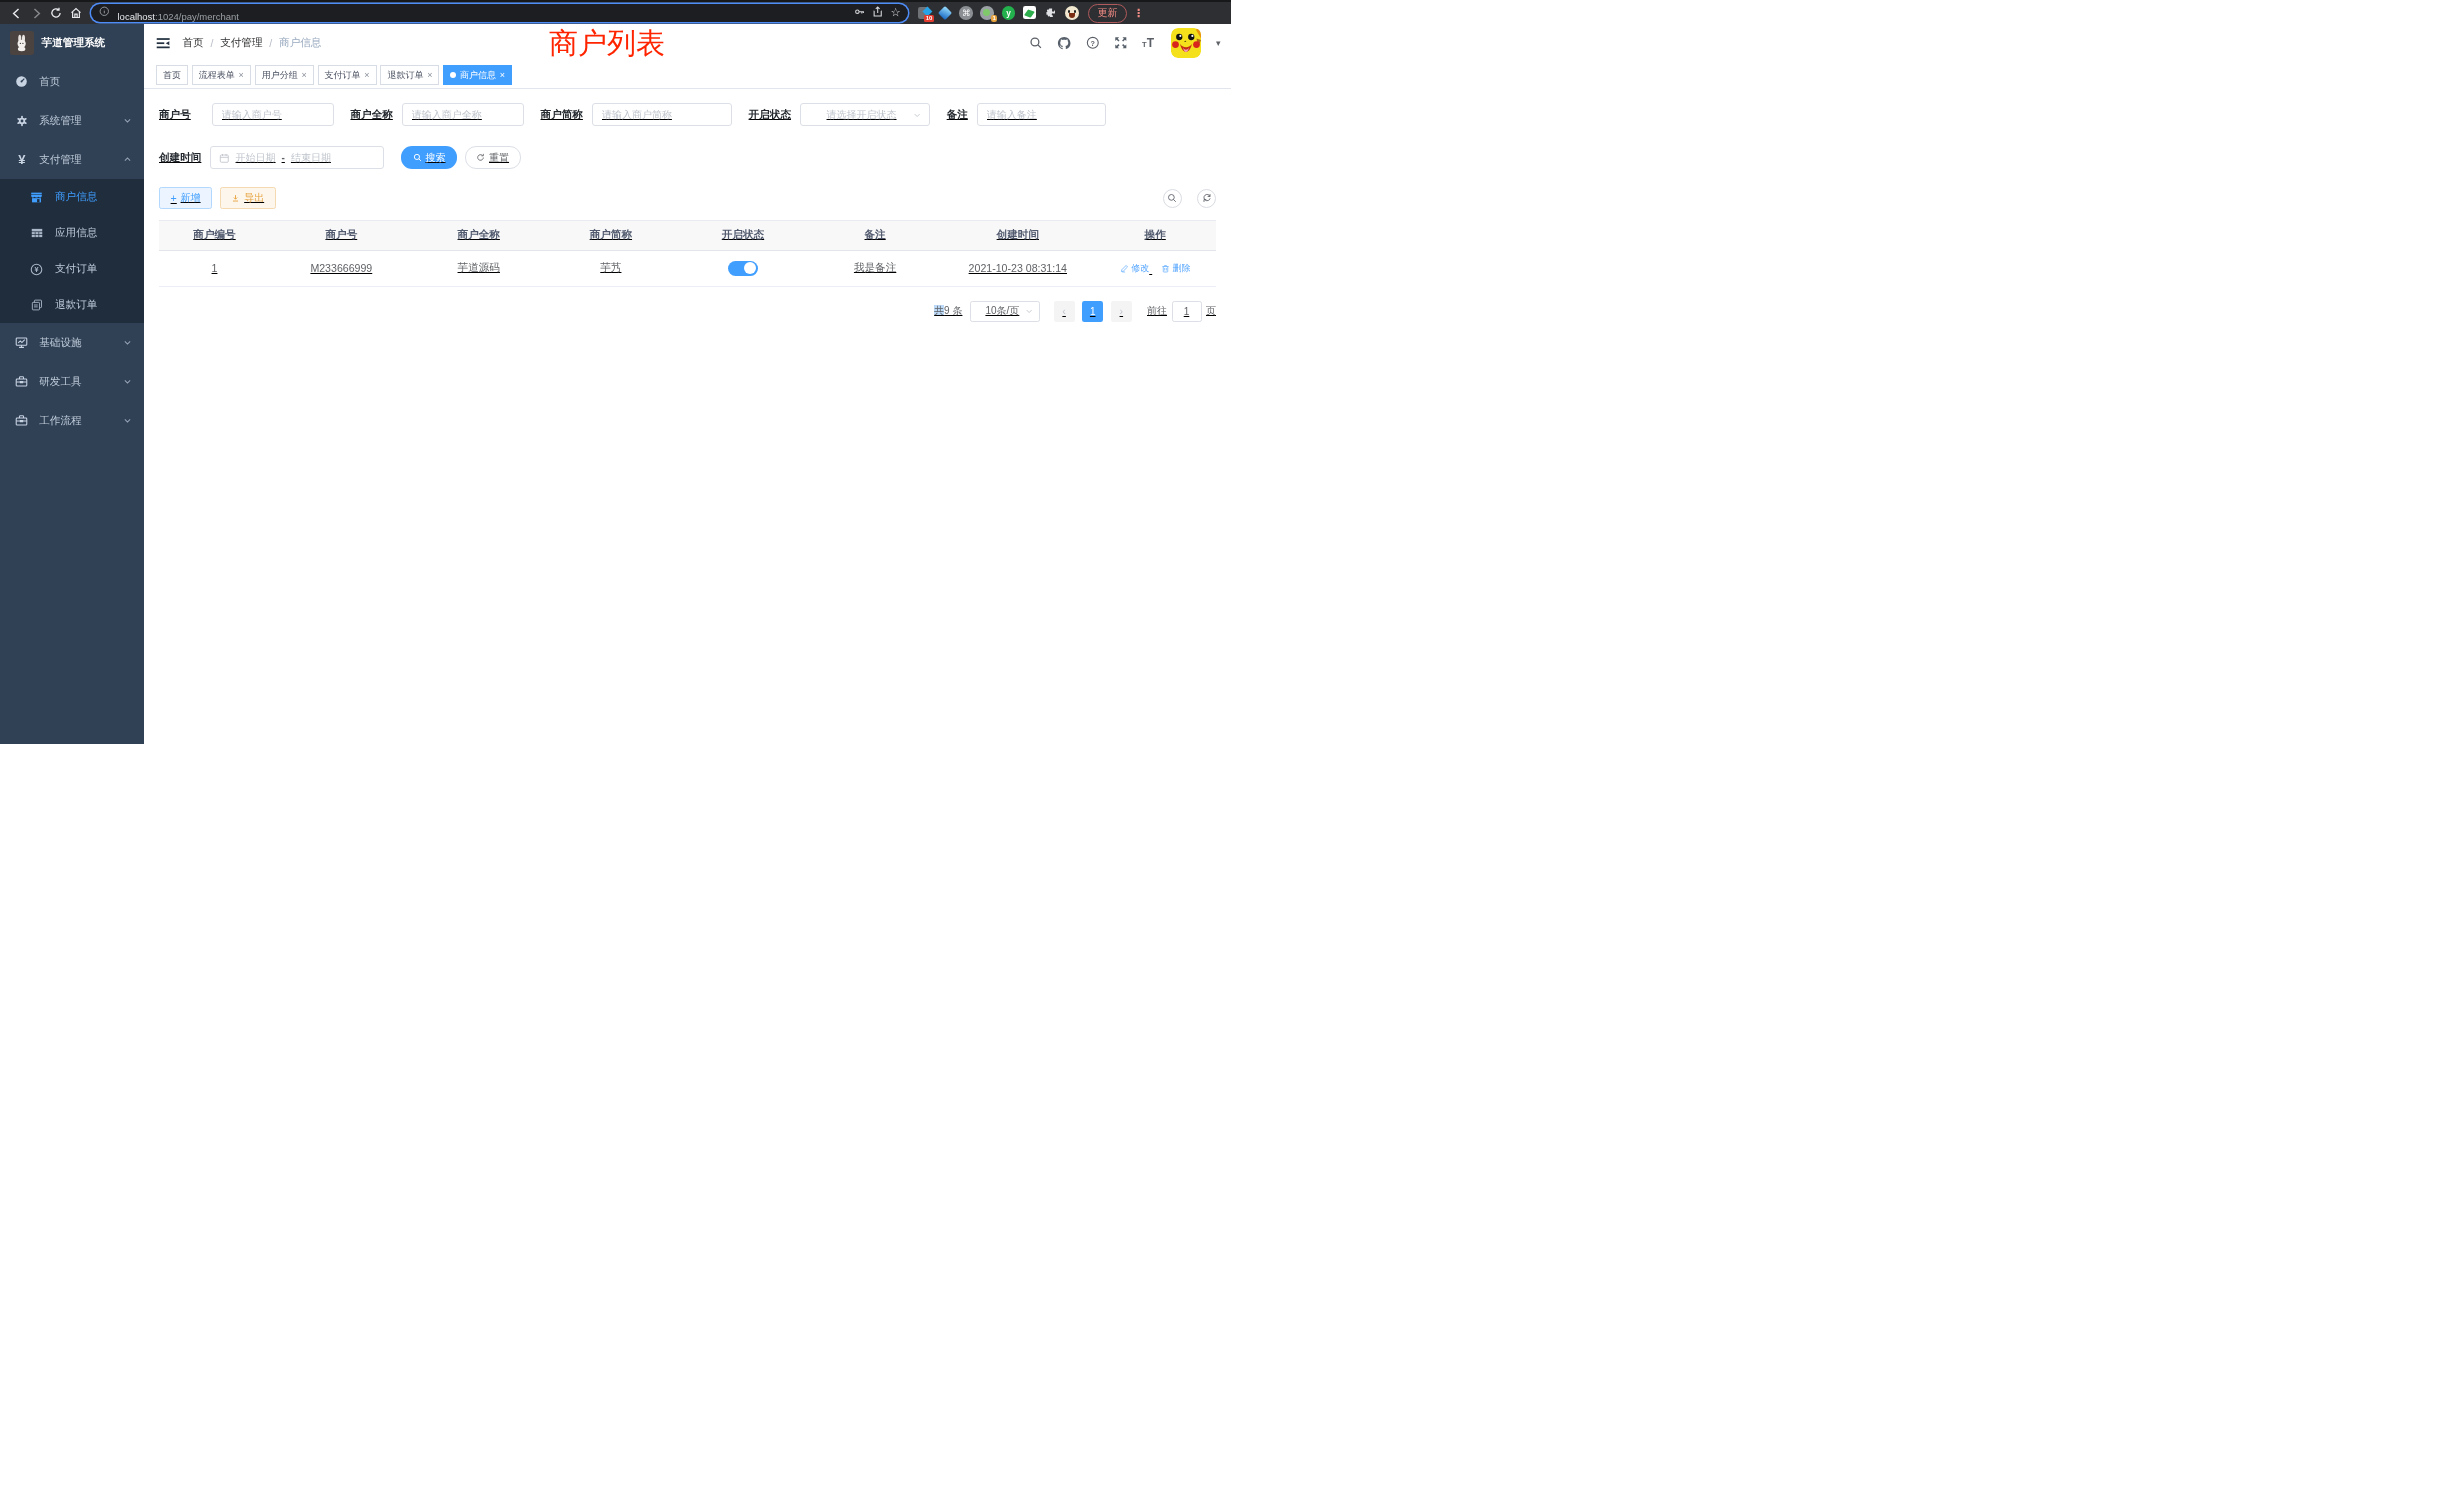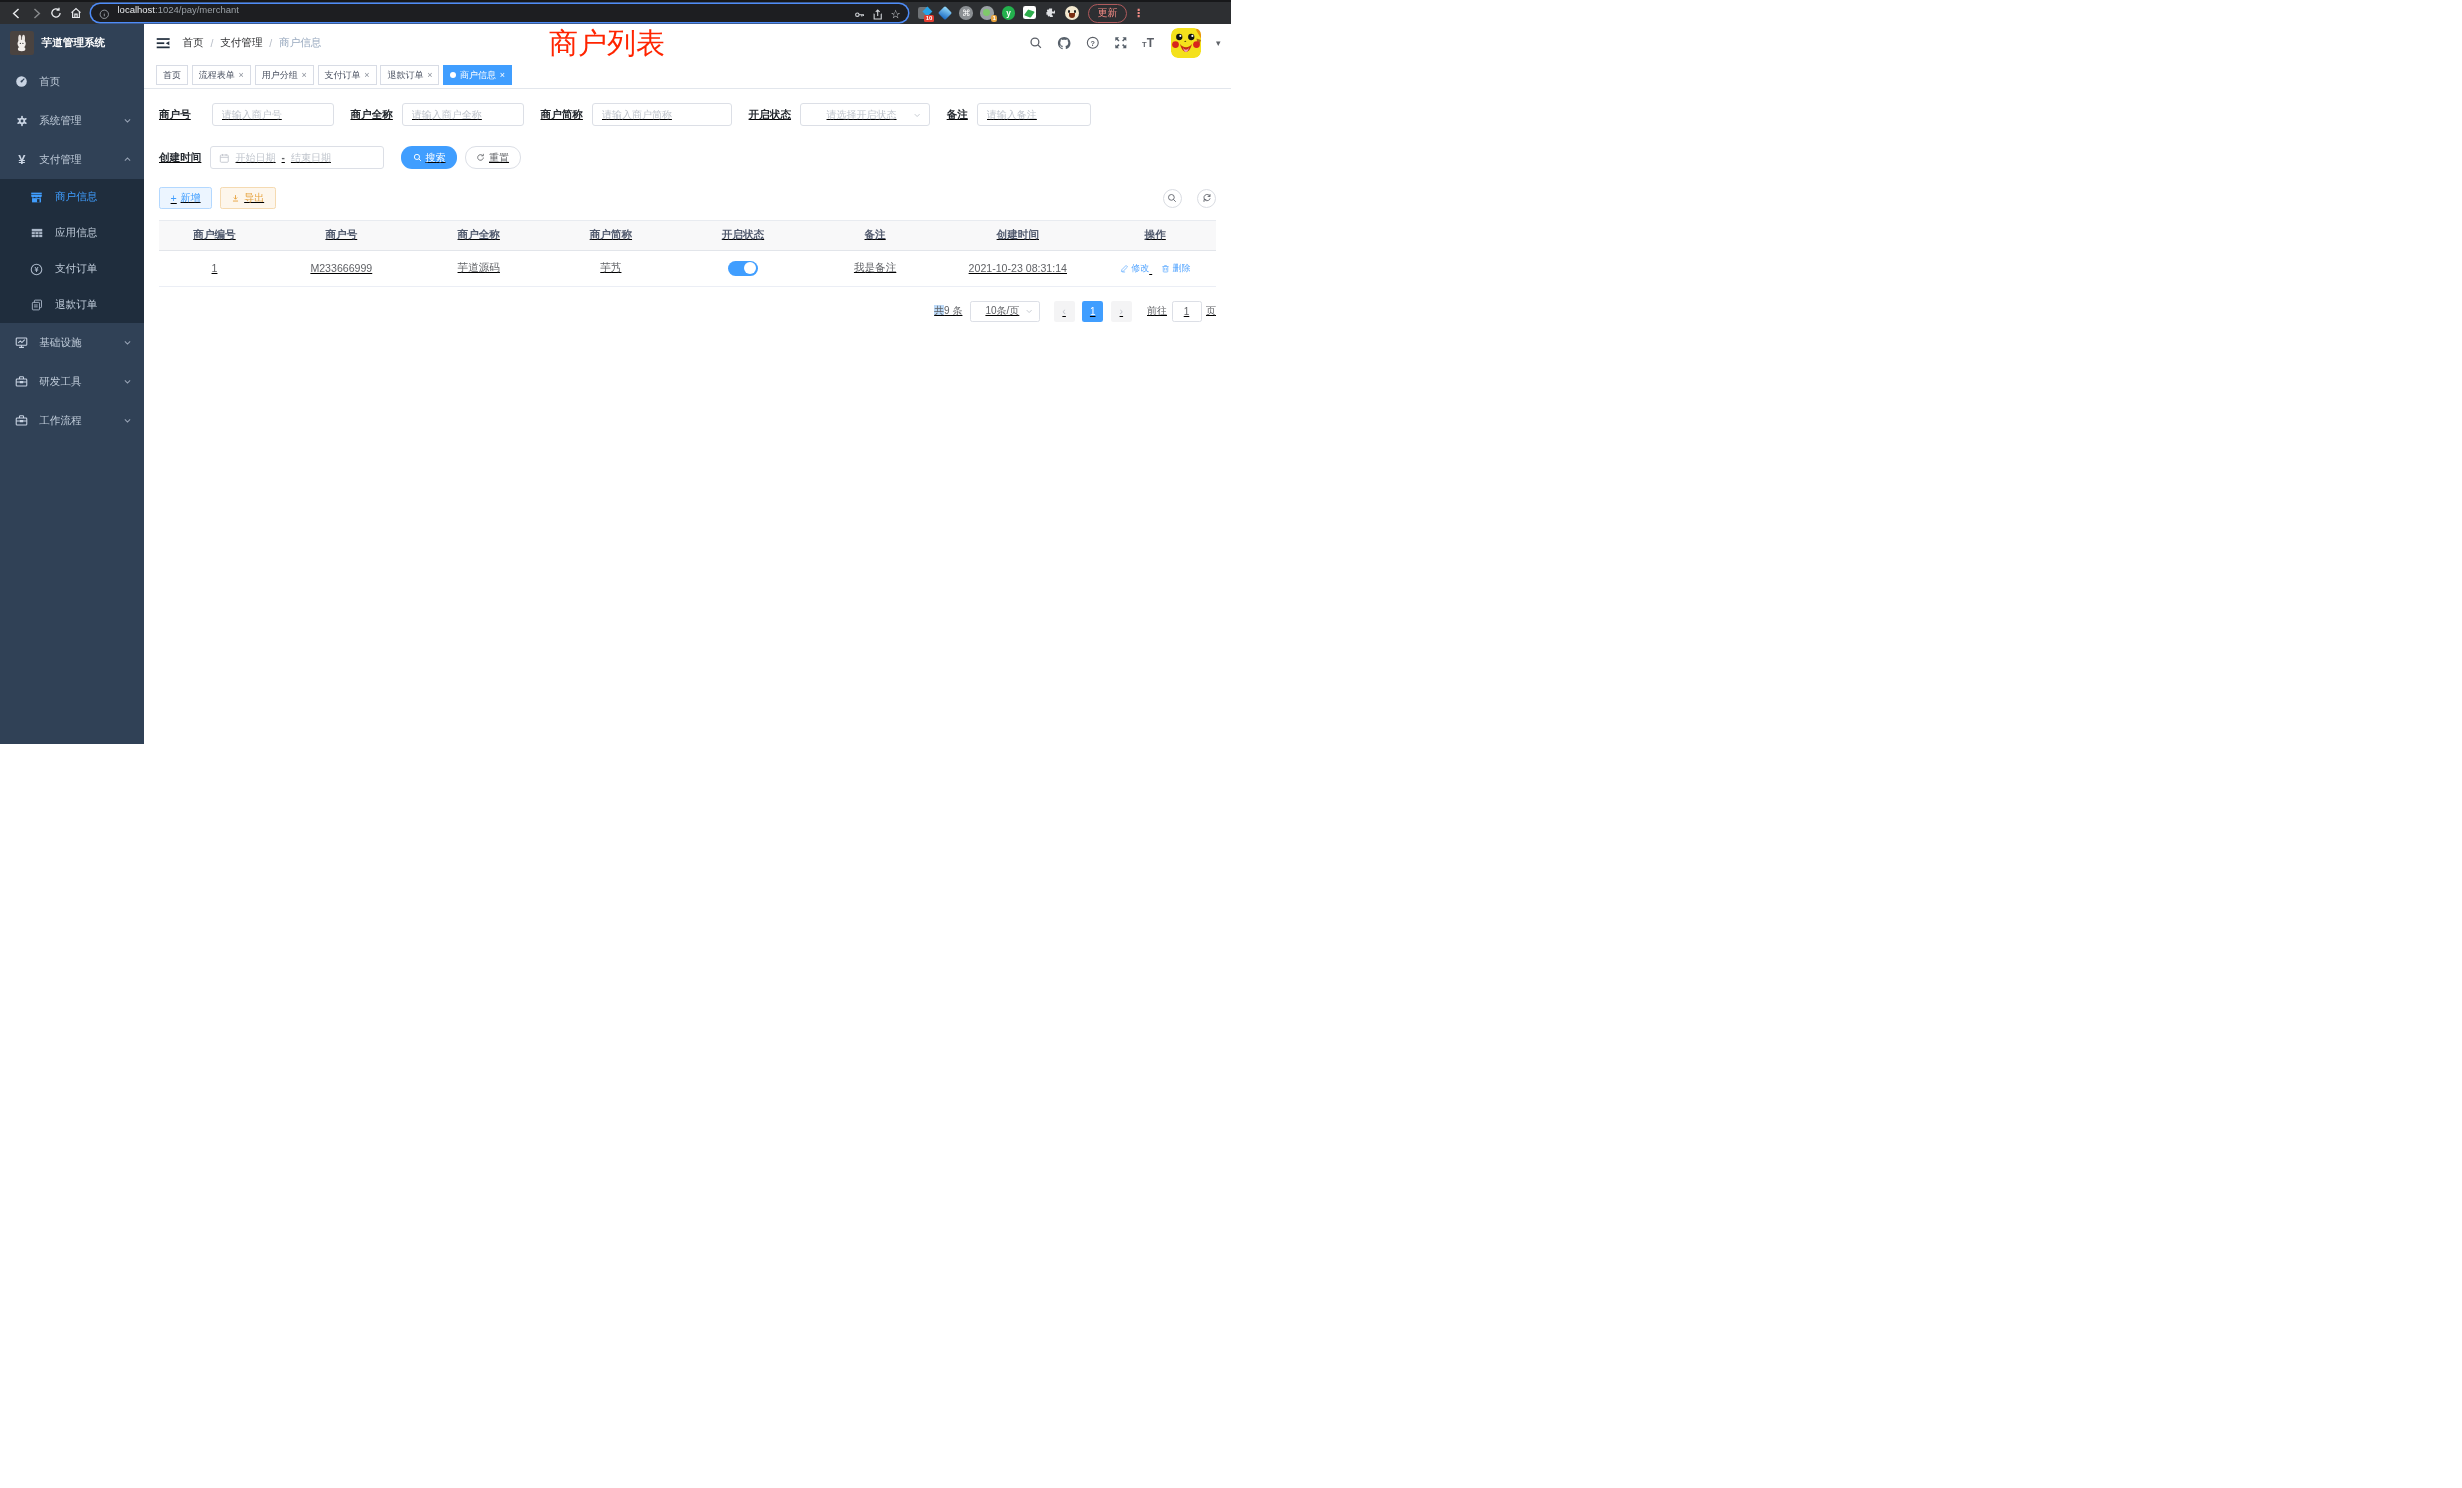--- a/index.html
+++ b/index.html
@@ -7,21 +7,21 @@
   body { font-family:"Liberation Sans","DejaVu Sans",sans-serif; }
   .screen { width:1231px; height:744px; position:relative; overflow:hidden; background:#fff; }
 
   
   .browser-bar { height:24px; background:#2d2f32; border-top:2.3px solid #17181a;
     display:flex; align-items:center; padding:0 6px; color:#e8eaed; }
   .bicon { width:20px; height:20px; display:flex; align-items:center; justify-content:center; flex:0 0 auto; }
   .bicon svg { display:block; }
   .dim { color:#87898c; }
   .url-bar { margin-left:4.5px; width:817px; height:17.4px; background:#1d1e21; border-radius:9px;
-    display:flex; align-items:flex-start; padding:0 3px 0 4.5px; box-shadow:0 0 0 1.5px #4e8cf7; }
+    display:flex; align-items:flex-end; padding:0 3px 0 4.5px; box-shadow:0 0 0 1.5px #4e8cf7; }
   .url-text { font-size:9.5px; margin-left:4.5px; white-space:nowrap; }
   .url-host { color:#e8eaed; }
   .url-rest { color:#9aa0a6; }
   .url-spacer { flex:1; }
   .url-bar .bicon { width:18px; color:#d5d8dc; }
   .ext-row { display:flex; align-items:center; gap:6.8px; margin-left:9px; }
   .ext { position:relative; width:14.4px; height:14.4px; display:flex; align-items:center; justify-content:center; }
   .badge { position:absolute; right:-3px; bottom:-2.3px; background:#e33b2e; color:#fff; font-size:6px;
     line-height:7.6px; padding:0 1.5px; border-radius:1.5px; font-weight:bold; }
   .badge.orange { background:#e8a33d; border-radius:2.3px; }
@@ -496,21 +496,21 @@
             <span class="form-label">开启状态</span>
             <div class="sel" style="width:130px;">
               <span class="ph" style="text-align:center;">请选择开启状态</span>
               <svg width="8.3" height="8.3" viewBox="0 0 12 12" stroke="#c0c4cc" stroke-width="1.3" fill="none">
                   <path d="M2.5 4.5 L6 8 L9.5 4.5"></path>
                 </svg>
             </div>
           </div>
           <div class="form-item" style="margin-right:0;">
             <span class="form-label">备注</span>
-            <input class="inp" style="width: 114px;" placeholder="请输入备注">
+            <input class="inp" style="width: 129px;" placeholder="请输入备注">
           </div>
         </div>
 
         <div class="form-row" style="margin-bottom:18px;">
           <div class="form-item">
             <span class="form-label">创建时间</span>
             <div class="date-range">
               <svg width="10.6" height="10.6" viewBox="0 0 16 16" stroke="#c0c4cc" stroke-width="1.3" fill="none">
                   <rect x="2" y="3" width="12" height="11" rx="1.5"></rect>
                   <path d="M2 6.5 h12 M5.3 1.5 v3 M10.7 1.5 v3"></path>

